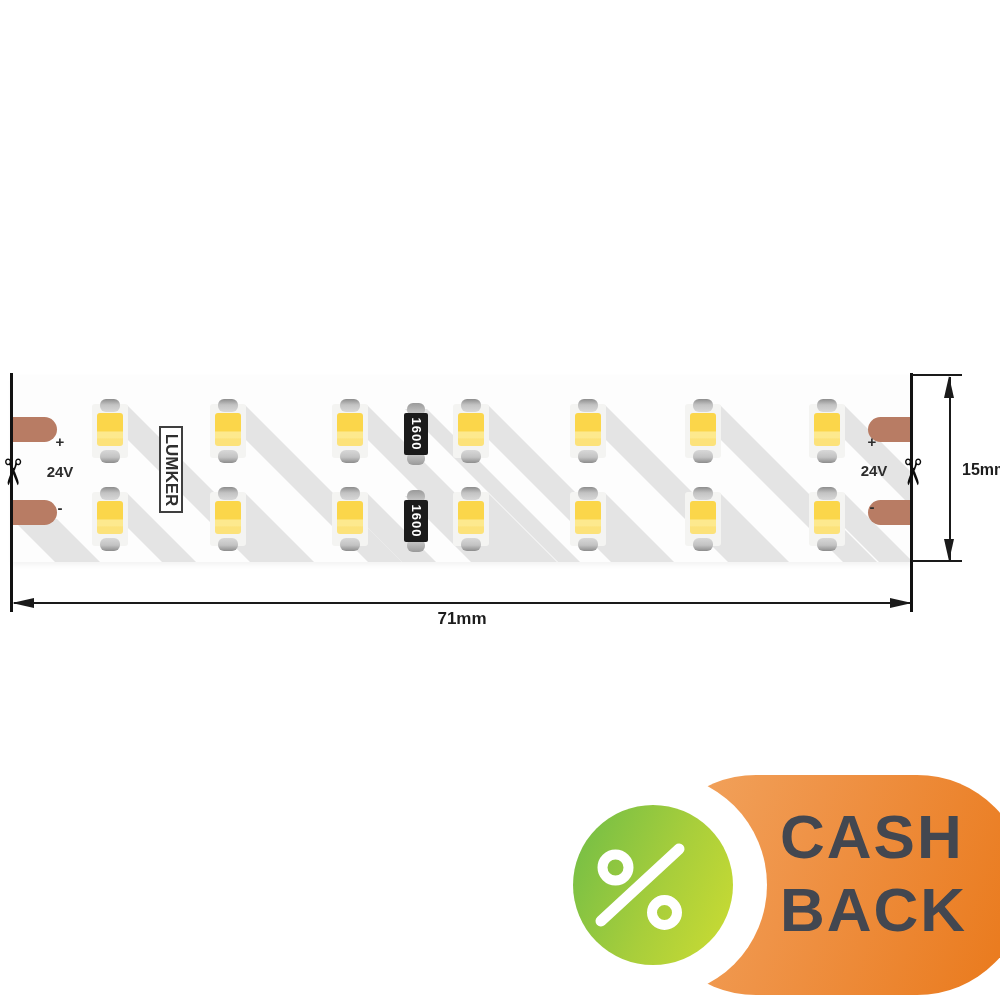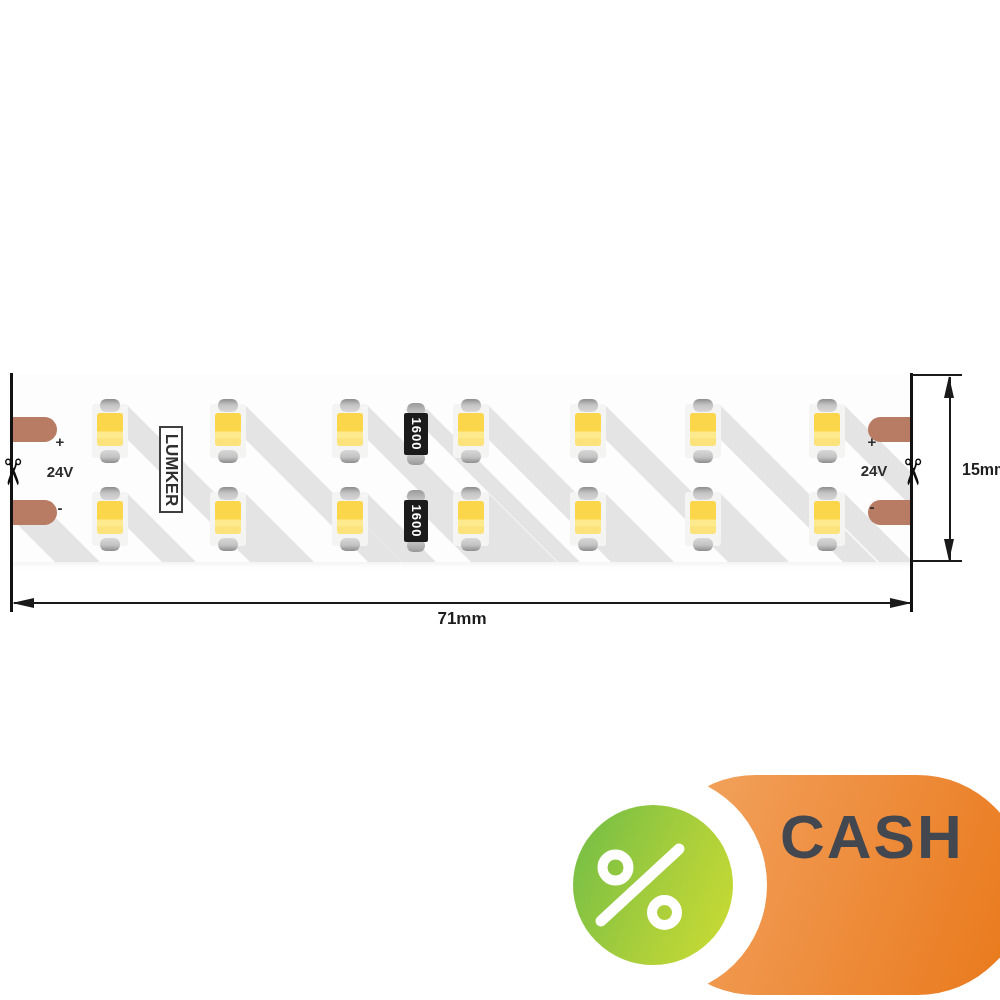--- a/index.html
+++ b/index.html
@@ -277,16 +277,17 @@
     <div class="badge-pill"></div>
     <div class="badge-white-circle"></div>
     <div class="badge-green-circle"></div>
     <svg class="badge-percent-svg" width="224" height="224" viewBox="0 0 224 224">
       <line x1="58" y1="148" x2="136" y2="76" stroke="#ffffff" stroke-width="11" stroke-linecap="round"></line>
       <circle cx="72.5" cy="94.5" r="13" fill="none" stroke="#ffffff" stroke-width="10"></circle>
       <circle cx="121.5" cy="139.5" r="12.5" fill="none" stroke="#ffffff" stroke-width="10"></circle>
     </svg>
     <div class="badge-text">
       <span>CASH</span>
+      <span>BACK</span>
     </div>
   </div>
 
 </div>
 
 </body></html>

